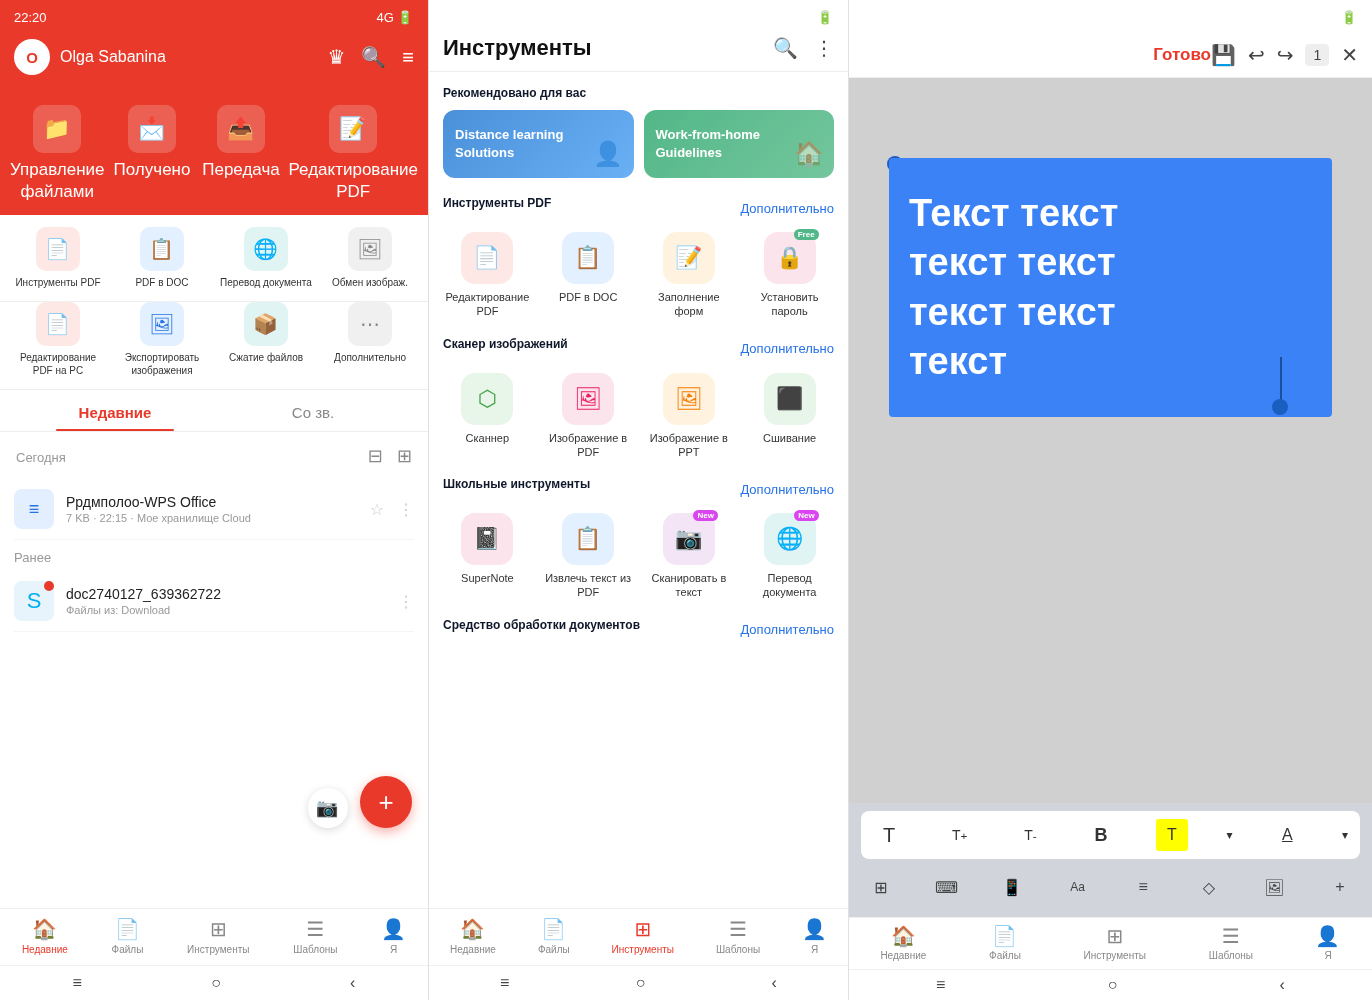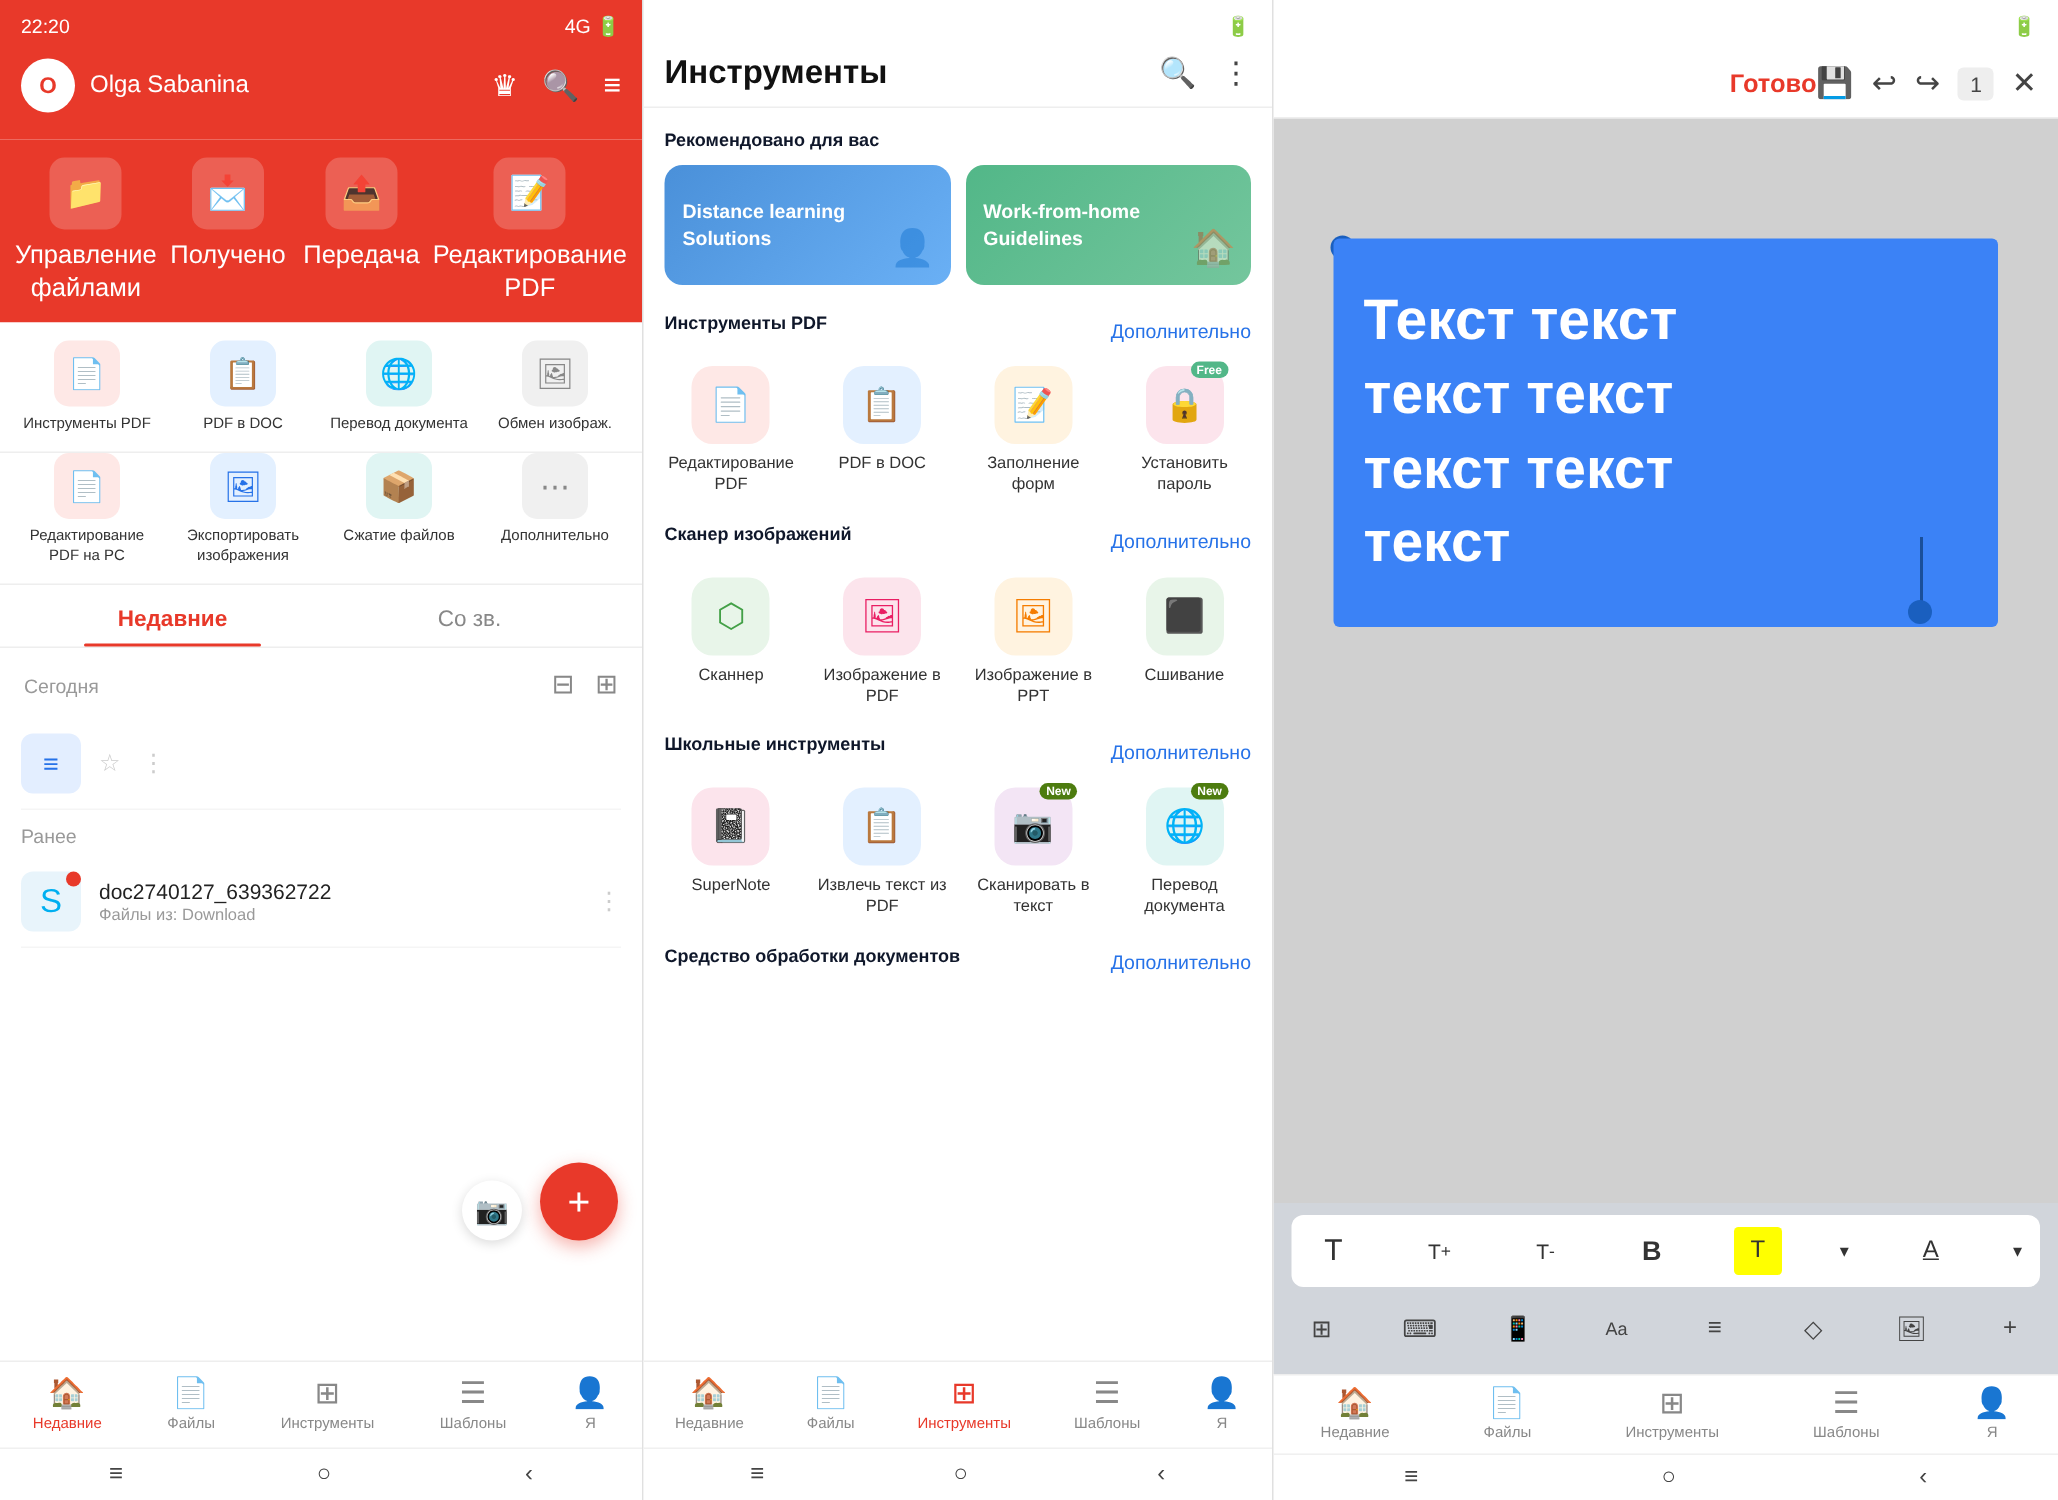--- a/index.html
+++ b/index.html
@@ -365,21 +365,21 @@
     }
 
     .promo-cards {
       display: flex;
       gap: 10px;
       margin-bottom: 18px;
     }
 
     .promo-card {
       flex: 1;
-      height: 80px;
+      height: 68px;
       border-radius: 12px;
       display: flex;
       flex-direction: column;
       justify-content: center;
       padding: 10px 12px;
       position: relative;
       overflow: hidden;
       cursor: pointer;
     }
 
@@ -457,21 +457,21 @@
       font-size: 8px;
       padding: 1px 4px;
       border-radius: 6px;
       font-weight: bold;
     }
 
     .badge-new {
       position: absolute;
       top: -3px;
       right: -3px;
-      background: #4d7c0f;
+      background: #d946ef;
       color: white;
       font-size: 8px;
       padding: 1px 4px;
       border-radius: 6px;
       font-weight: bold;
     }
 
     .icon-pdf { background: #fee8e6; color: #e8392a; }
     .icon-doc2 { background: #e3f0ff; color: #2672e8; }
     .icon-form { background: #fff3e0; color: #f57c00; }
@@ -758,20 +758,24 @@
       <div class="filter-row">
         <span class="section-label">Сегодня</span>
         <div style="display:flex;gap:14px">
           <span style="font-size:18px;color:#888;">⊟</span>
           <span style="font-size:18px;color:#888;">⊞</span>
         </div>
       </div>
 
       <div class="file-item">
         <div class="file-icon doc">≡</div>
+        <div class="file-info">
+          <div class="file-name">Ррдмполоо-WPS Office</div>
+          <div class="file-meta">7 KB · 22:15 · Мое хранилище Cloud</div>
+        </div>
         <div class="file-actions">
           <span>☆</span>
           <span>⋮</span>
         </div>
       </div>
 
       <div class="section-label">Ранее</div>
 
       <div class="file-item">
         <div class="file-icon skype" style="position:relative;">

